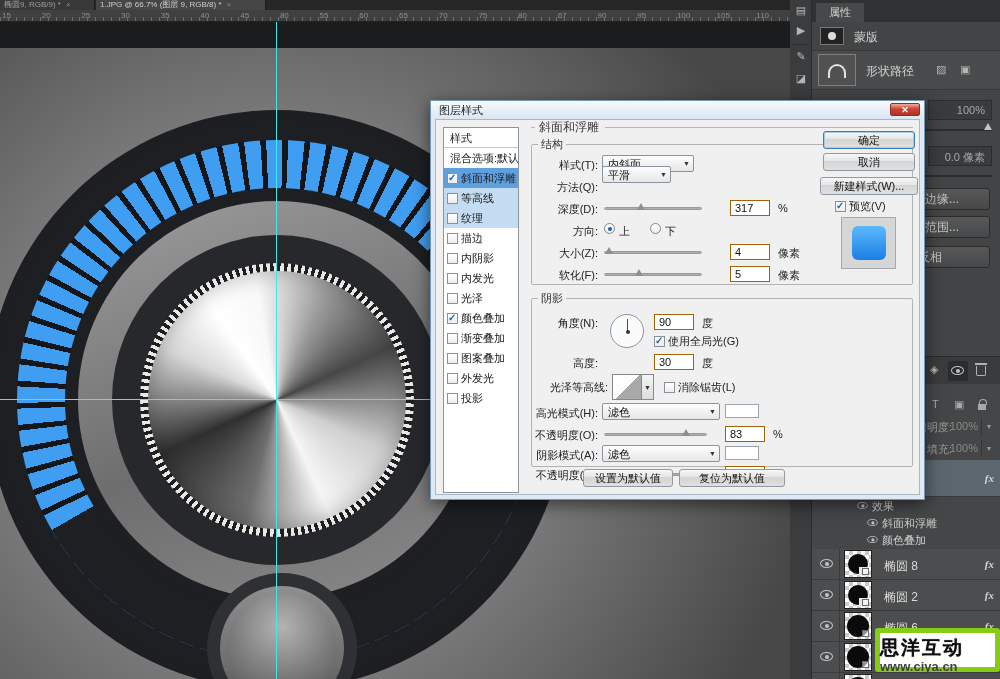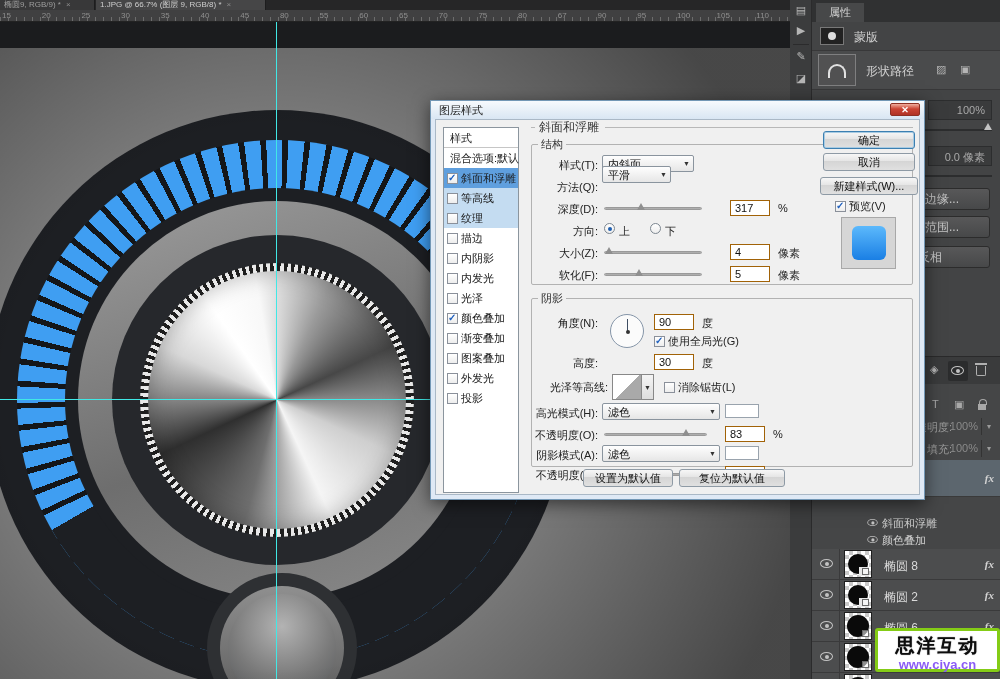--- a/index.html
+++ b/index.html
@@ -118,24 +118,24 @@
                             linear-gradient(45deg,#c9c9c9 25%,transparent 25%,transparent 75%,#c9c9c9 75%);
            background-size:8px 8px; background-position:0 0,4px 4px; }
   .shape-arc { position:absolute; left:3px; top:3px; width:20px; height:20px; border-radius:50%; background:#0a0a0a; }
   .shape-notch { position:absolute; left:14px; top:16px; width:10px; height:9px; background:#e8e8e8; }
   .shape-circle { position:absolute; left:2px; top:2px; width:22px; height:22px; border-radius:50%; background:#0a0a0a; }
   .badge { position:absolute; right:2px; bottom:2px; width:7px; height:7px; border:1px solid #6a6a6a; background:rgba(255,255,255,.55); }
   .lname { position:absolute; left:72px; top:9px; font-size:12px; color:#dadada; }
 
   
   #watermark { left:875px; top:628px; width:125px; height:44px; background:#ffffff; z-index:30;
-               border-radius:3px; border:3px solid #84cc16; text-align:center; }
+               border-radius:3px; border:5px solid #84cc16; text-align:left; }
   #wm1 { font-size:19px; font-weight:bold; color:#0d0d0d; letter-spacing:2px; margin-top:2px;
          text-shadow:0 0 1px #555; }
-  #wm2 { font-size:13px; font-weight:bold; color:#8b5cf6; margin-top:-2px; }
+  #wm2 { font-size:13px; font-weight:bold; color:#404040; margin-top:-2px; }
 
   
   #dialog { left:430px; top:100px; width:495px; height:400px; z-index:10; background:#dfe9f5;
             border:1px solid #7397b5; box-shadow:0 4px 16px rgba(0,0,0,.55); }
   #dtitlebar { position:absolute; left:0; top:0; width:100%; height:18px;
                background:linear-gradient(#f7fafd,#d9e6f3); }
   #dtitle { position:absolute; left:8px; top:2px; font-size:11px; color:#1c1c1c; }
   #dclose { position:absolute; right:4px; top:2px; width:30px; height:13px; border:1px solid #8e2f23;
             border-radius:2px; background:linear-gradient(#f0ae9e,#cb4434 45%,#b03224);
             color:#fff; font-size:9px; font-weight:bold; text-align:center; line-height:12px; }
@@ -312,20 +312,24 @@
       <div class="oprow" style="top:56px">
         <span class="olabel">填充:</span>
         <span class="oval">100%</span>
         <span class="oarr">▾</span>
       </div>
 
       <div class="selrow">
         <span class="fx" style="top:12px">fx</span>
       </div>
 
+      <div class="efrow" style="top:113px">
+        <div class="eye" style="left:44px;top:4px"></div>
+        <span class="abs" style="left:60px;top:2px">效果</span>
+      </div>
       <div class="efrow" style="top:130px">
         <div class="eye" style="left:54px;top:4px"></div>
         <span class="abs" style="left:70px;top:2px">斜面和浮雕</span>
       </div>
       <div class="efrow" style="top:147px">
         <div class="eye" style="left:54px;top:4px"></div>
         <span class="abs" style="left:70px;top:2px">颜色叠加</span>
       </div>
 
       <div class="lrow2" style="top:165px">

